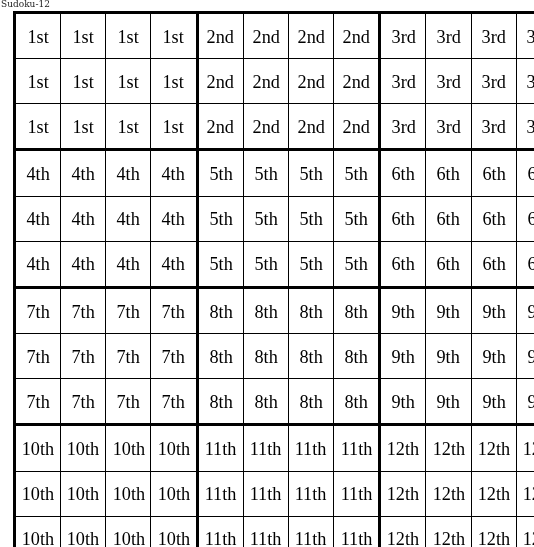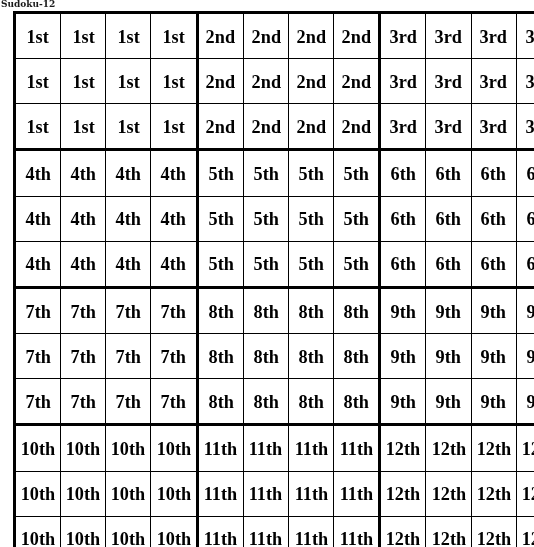--- a/index.html
+++ b/index.html
@@ -12,21 +12,20 @@
     width: 534px;
     height: 547px;
     font-family: "Liberation Serif", "DejaVu Serif", serif;
     color: #000000;
     overflow: hidden;
   }
   #page {
     position: relative;
     width: 534px;
     height: 498px;
-    font-weight: bold;
   }
   #caption {
     position: absolute;
     left: 1px;
     top: -1px;
     font-family: "DejaVu Serif", "Liberation Serif", serif;
     font-size: 9px;
     line-height: 11px;
     letter-spacing: 0px;
     color: #1a1a1a;

